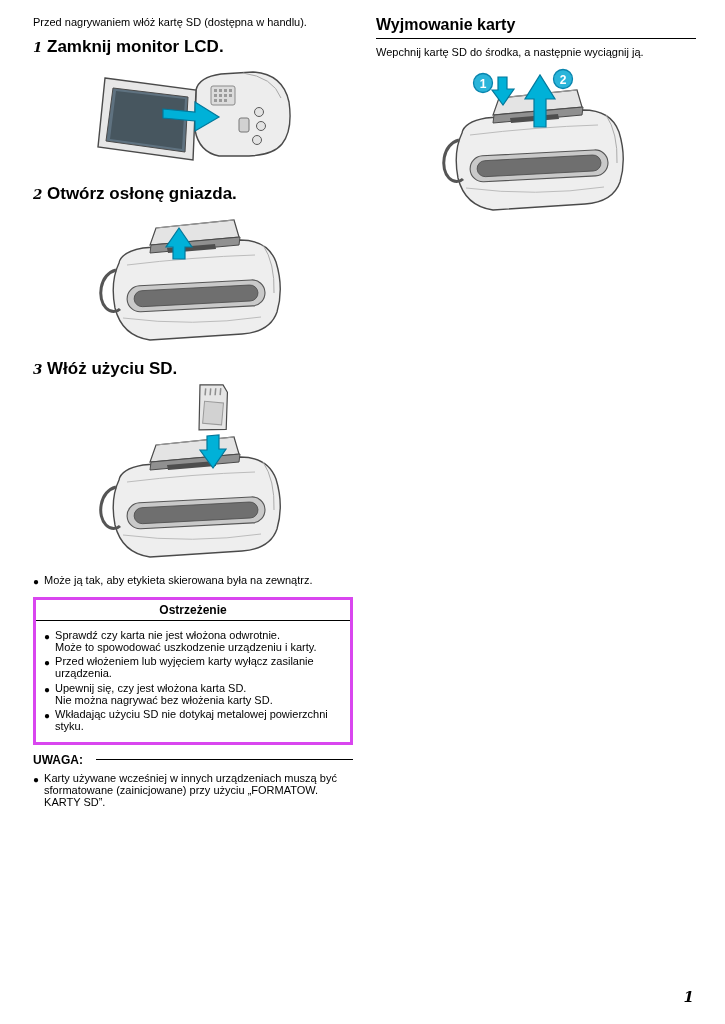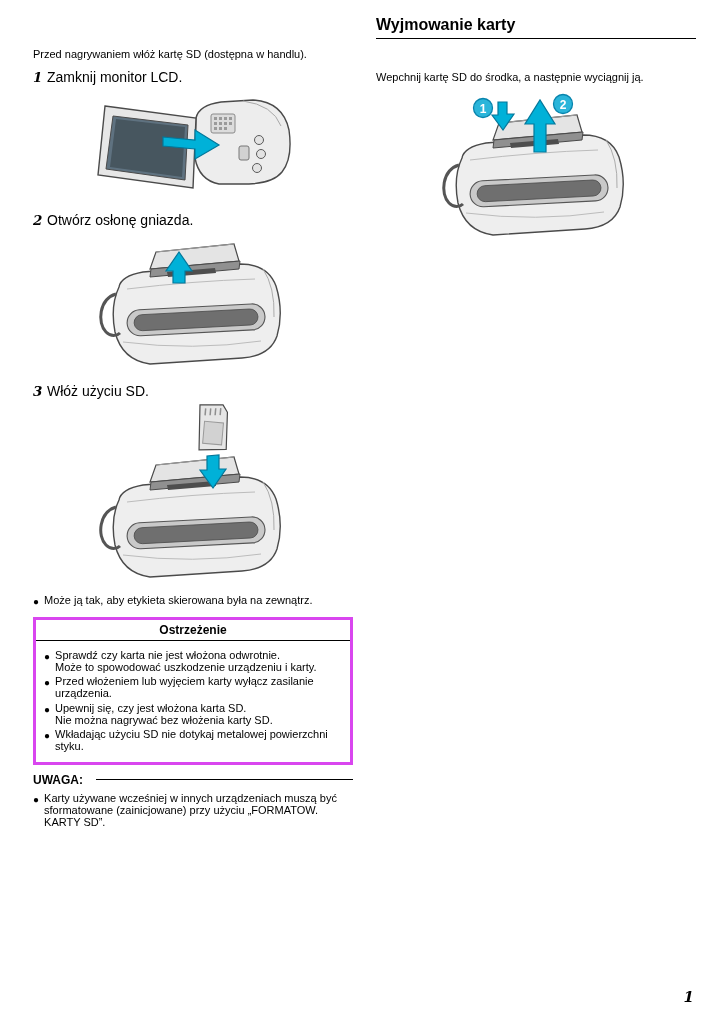--- a/index.html
+++ b/index.html
@@ -27,28 +27,28 @@
     padding:4px 8px; margin-bottom:9px;
   }
 
   
   .section-title-underlined {
     font-weight:bold; font-size:16px;
     border-bottom:1px solid #000;
     padding-bottom:4px; margin-bottom:7px;
   }
 
-  .intro { margin-bottom:9px;margin-top:32px; }
+  .intro { margin-bottom:9px; }
 
   .step { display:flex; align-items:baseline; margin-bottom:3px; }
   .step-num {
     font-family:"DejaVu Serif", serif; font-style:italic; font-weight:bold;
     font-size:13.5px; width:14px; flex:0 0 auto;
   }
-  .step-text { font-size:14px; }
+  .step-text { font-size:17px;font-weight:bold; }
 
   .illus { display:block; margin:3px auto 12px auto; }
   .illus-last { margin-bottom:8px; }
 
   .bullet-row { display:flex; gap:5px; margin:2px 0 8px 0; }
   .bullet-glyph { flex:0 0 auto; font-size:10px; line-height:1.5; }
 
   
   .caution-box { border:3px solid #d946ef; margin-bottom:8px; }
   .caution-title {

